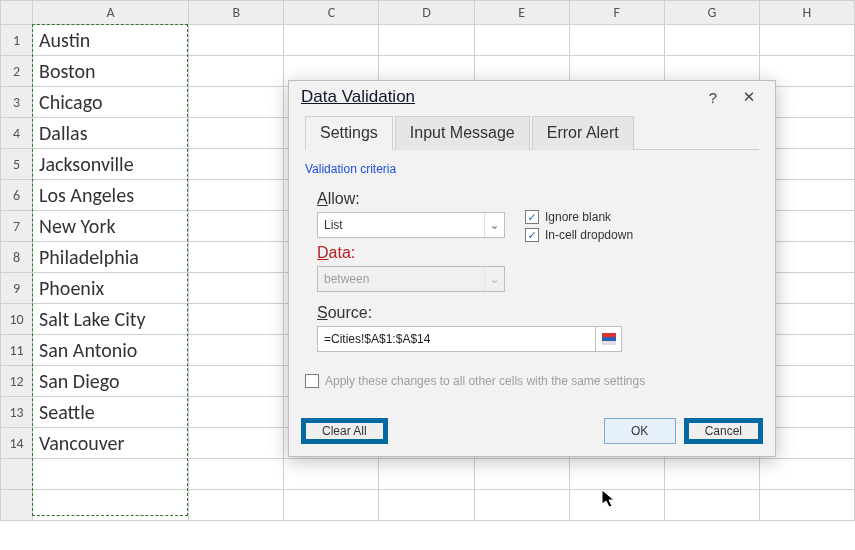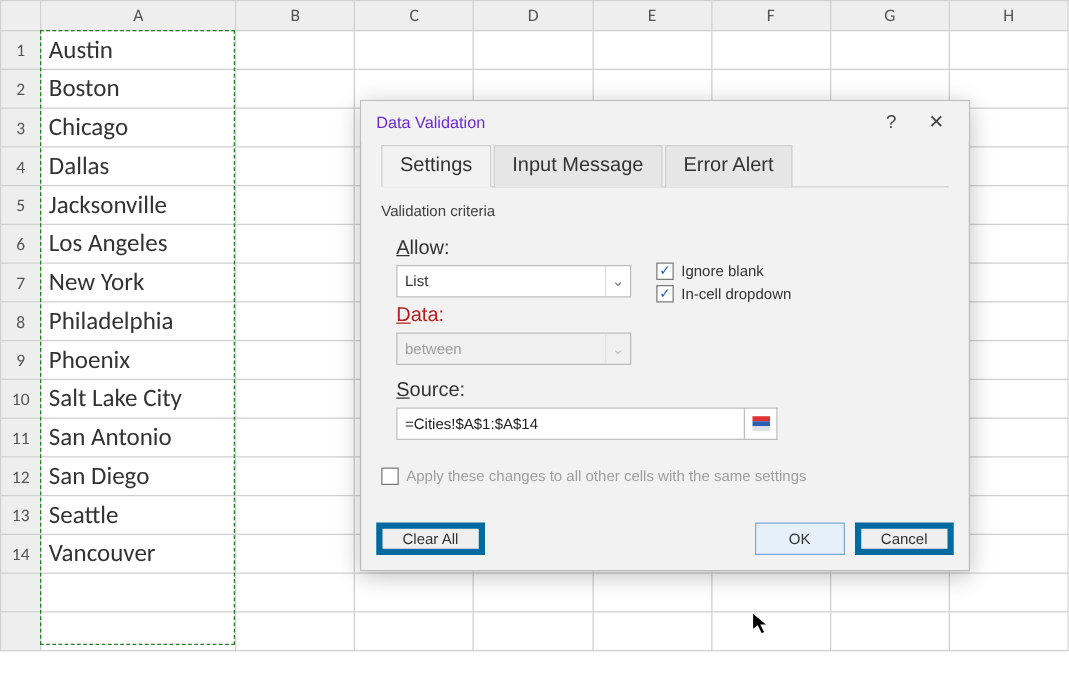--- a/index.html
+++ b/index.html
@@ -73,21 +73,21 @@
       font-size: 12px;
       color: #333;
     }
     .dialog-titlebar {
       display: flex;
       align-items: center;
       height: 32px;
       padding: 0 8px;
       background: #f2f2f2;
     }
-    .dialog-title { flex: 1; font-size: 13px; color: #6d28d9; padding-left: 4px;}
+    .dialog-title { flex: 1; font-size: 17px; color: #0f172a; padding-left: 4px; text-decoration: underline;}
     .title-btn {
       width: 36px; height: 28px;
       display: flex; align-items: center; justify-content: center;
       color: #444; font-size: 15px;
     }
     .title-btn.close { font-size: 15px; }
     .dialog-body { padding: 0 16px 14px 16px; }
     .tabs {
       display: flex;
       gap: 0;
@@ -103,21 +103,21 @@
       position: relative;
       top: 1px;
       margin-right: 2px;
       font-size: 16px;
     }
     .tab.active {
       background: #f2f2f2;
       border-bottom: 1px solid #f2f2f2;
     }
     .fieldset-label {
-      color: #404040;
+      color: #1d4ed8;
       margin: 12px 0 8px 0;
       font-size: 12px;
     }
     .row { margin: 6px 0 6px 12px; }
     .lbl { display:block; color:#333; margin-bottom:4px; font-size:16px;}
     .lbl .ul { text-decoration: underline; }
     .lbl.disabled { color:#b91c1c; }
     .two-col { display:flex; gap: 20px; align-items:flex-start;}
     .select {
       display:flex; align-items:center; justify-content:space-between;

